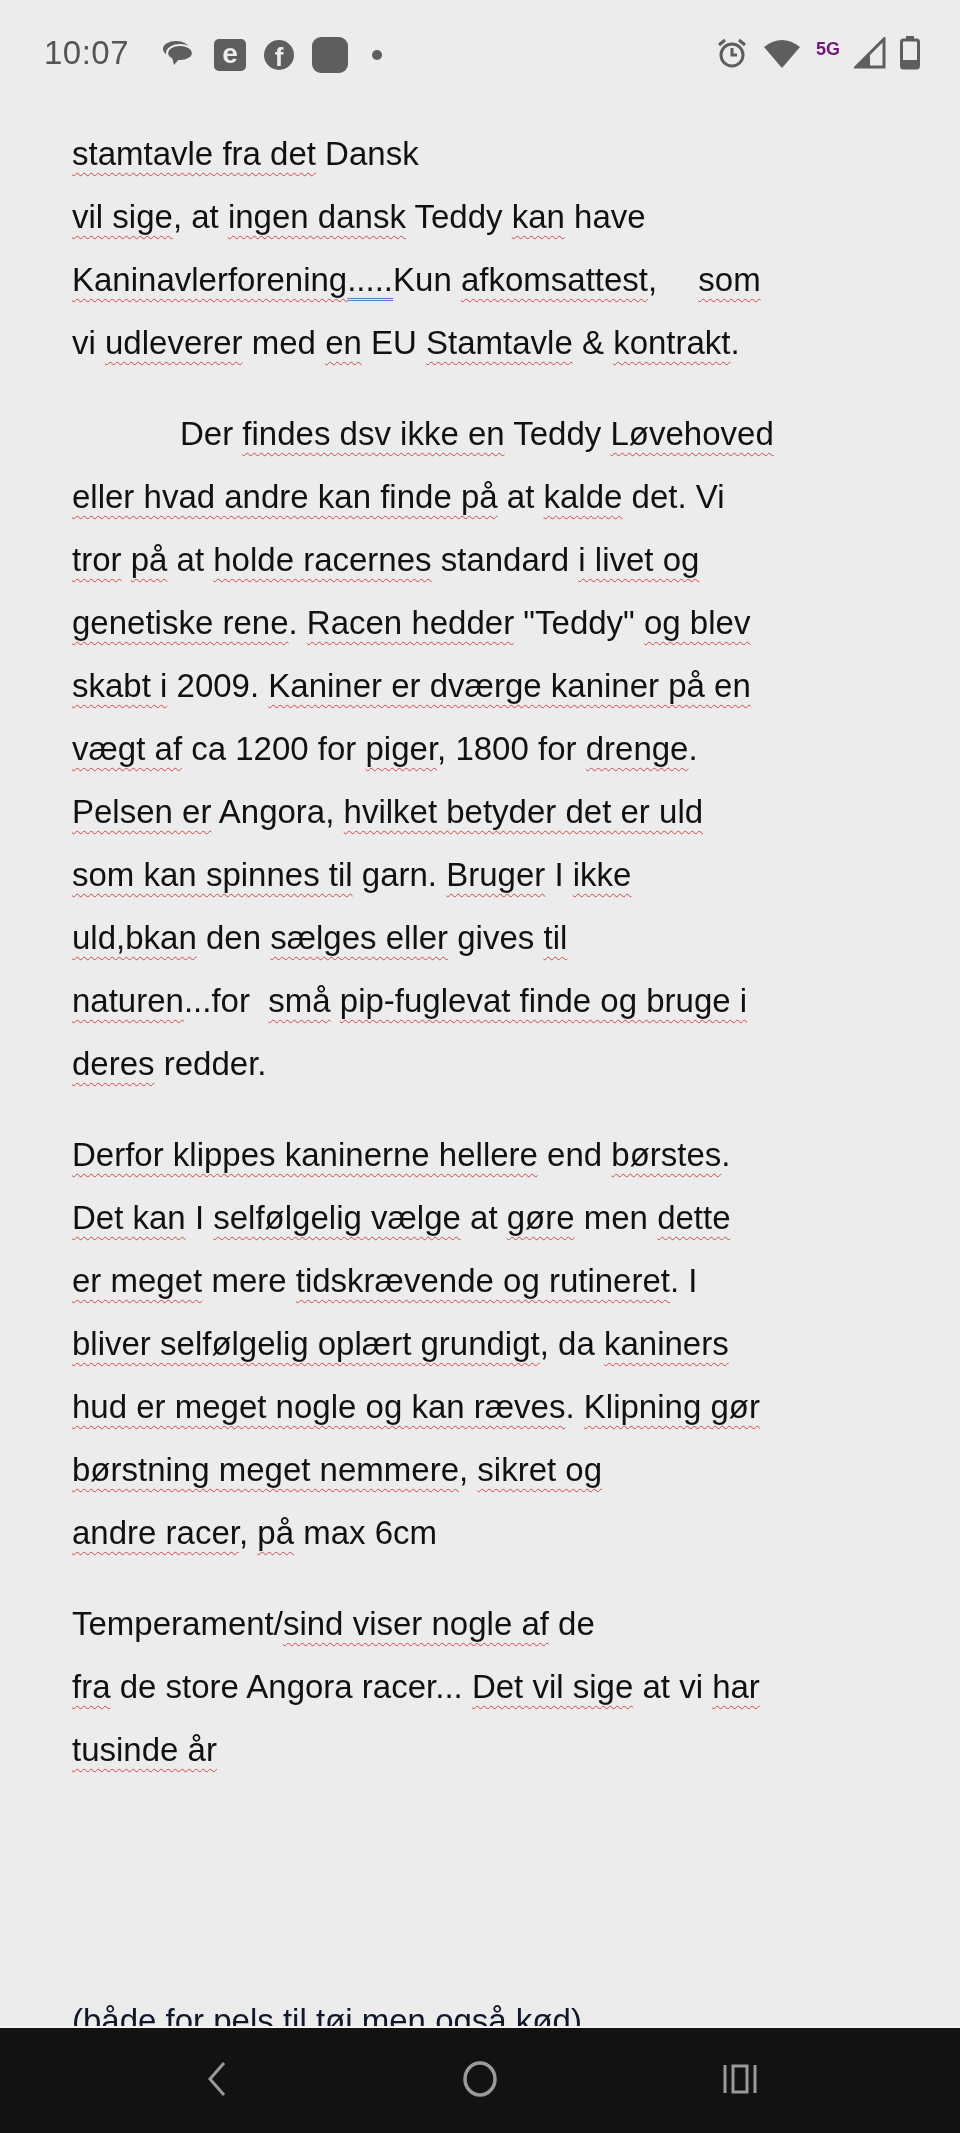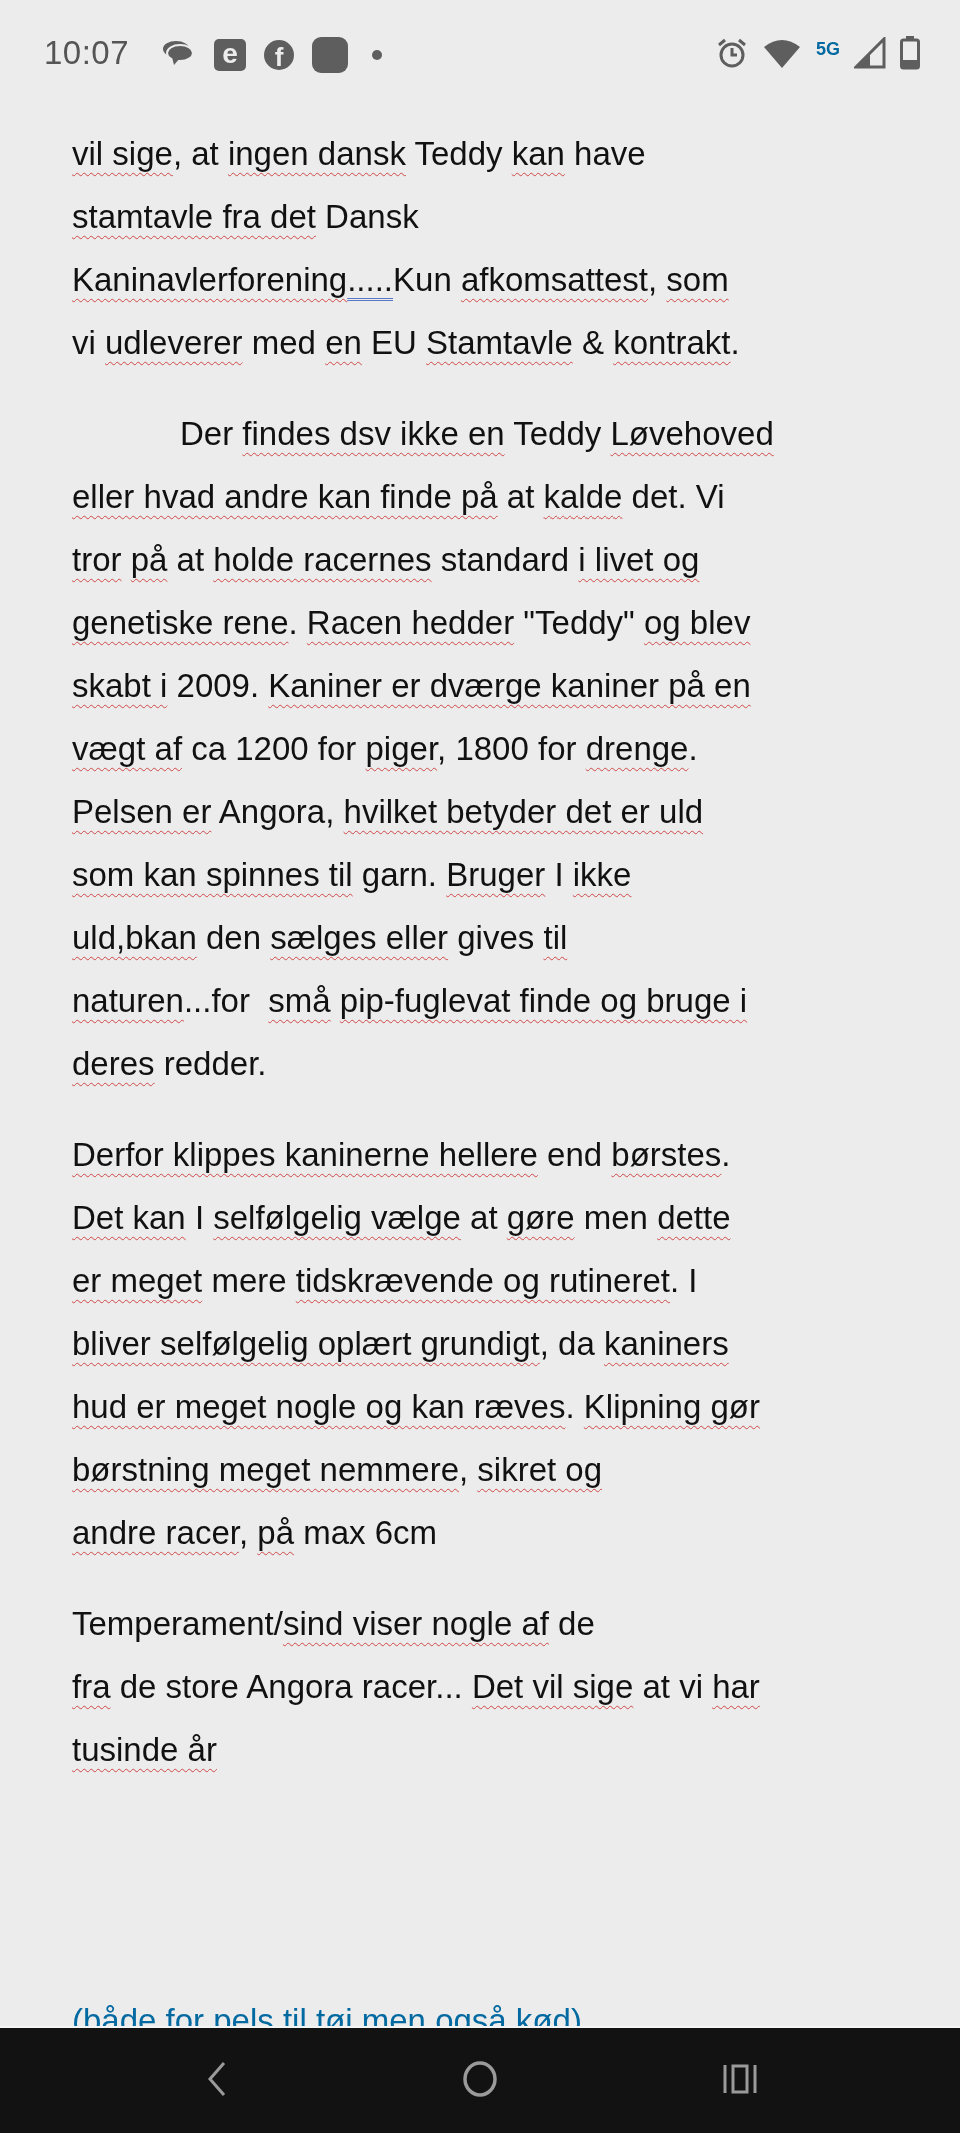--- a/index.html
+++ b/index.html
@@ -22,40 +22,40 @@
     .ico-e {
       width:32px; height:32px; background:#5e5e5e; border-radius:5px; color:#ececec;
       font-weight:bold; font-size:28px; line-height:30px; text-align:center;
     }
     .ico-fb {
       width:30px; height:30px; background:#5e5e5e; border-radius:50%; color:#ececec;
       font-weight:bold; font-size:26px; line-height:34px; text-align:center; overflow:hidden;
     }
     .ico-app { width:36px; height:36px; background:#5e5e5e; border-radius:9px; }
     .ico-dot { width:10px; height:10px; background:#5e5e5e; border-radius:50%; margin-left:6px; }
-    .ico-5g { font-size:18px; color:#0369a1; font-weight:bold; margin-top:-12px; }
+    .ico-5g { font-size:18px; color:#701a75; font-weight:bold; margin-top:-12px; }
 
     .content {
       position:absolute; left:72px; top:122px; width:830px;
       font-size:33px; line-height:63px; color:#111;
     }
     .para { margin:0; }
     .para + .para { margin-top:28px; }
     .indent { display:inline-block; width:108px; }
     .sq {
       text-decoration: underline wavy #d04848;
       text-decoration-thickness:1px;
       text-underline-offset:7px;
     }
     .dotted-link {
       text-decoration: underline double #5877c6;
       text-decoration-thickness:1px;
       text-underline-offset:7px;
     }
-    .cut-line { position:absolute; left:72px; top:2002px; font-size:33px; color:#0369a1; white-space:nowrap; }
+    .cut-line { position:absolute; left:72px; top:2002px; font-size:33px; color:#0f172a; white-space:nowrap; }
 
     .nav-bar {
       position:absolute; left:0; top:2026px; width:960px; height:107px;
       background:#121212; border-top:2px solid #f4f4f4;
     }
     .nav-btn { position:absolute; top:22px; width:70px; height:62px; display:flex; align-items:center; justify-content:center; }
   </style>
 </head>
 <body>
 
@@ -99,23 +99,23 @@
         <rect x="6" y="0" width="8" height="4" fill="#5e5e5e"></rect>
         <rect x="1.5" y="4" width="17" height="28" rx="2" fill="none" stroke="#5e5e5e" stroke-width="3"></rect>
         <rect x="1.5" y="24" width="17" height="8" fill="#5e5e5e"></rect>
       </svg>
     </span>
   </div>
 </div>
 
 <div class="content" id="doc">
     <div class="para">
+      <div class="line"><span class="sq" style="white-space: pre;">stamtavle fra det</span><span style="white-space: pre;"> Dansk</span></div>
       <div class="line"><span class="sq" style="white-space: pre;">vil sige</span><span style="white-space: pre;">, at </span><span class="sq" style="white-space: pre;">ingen dansk</span><span style="white-space: pre;"> Teddy </span><span class="sq" style="white-space: pre;">kan</span><span style="white-space: pre;"> have</span></div>
-      <div class="line"><span class="sq" style="white-space: pre;">stamtavle fra det</span><span style="white-space: pre;"> Dansk</span></div>
-      <div class="line"><span class="sq" style="white-space: pre;">Kaninavlerforening</span><span class="dotted-link" style="white-space: pre;">.....</span><span style="white-space: pre;">Kun </span><span class="sq" style="white-space: pre;">afkomsattest</span><span style="white-space: pre;">, </span><span class="sq" style="white-space: pre;">som</span></div>
+      <div class="line"><span class="sq" style="white-space: pre;">Kaninavlerforening</span><span class="dotted-link" style="white-space: pre;">.....</span><span style="white-space: pre;">Kun </span><span class="sq" style="white-space: pre;">afkomsattest</span><span style="white-space: pre;">, </span><span class="sq" style="white-space: pre; margin-left: 32px;">som</span></div>
       <div class="line"><span style="white-space: pre;">vi </span><span class="sq" style="white-space: pre;">udleverer</span><span style="white-space: pre;"> med </span><span class="sq" style="white-space: pre;">en</span><span style="white-space: pre;"> EU </span><span class="sq" style="white-space: pre;">Stamtavle</span><span style="white-space: pre;"> &amp; </span><span class="sq" style="white-space: pre;">kontrakt</span><span style="white-space: pre;">.</span></div>
     </div>
     <div class="para">
       <div class="line"><span class="indent"></span><span style="white-space: pre;">Der </span><span class="sq" style="white-space: pre;">findes dsv ikke en</span><span style="white-space: pre;"> Teddy </span><span class="sq" style="white-space: pre;">Løvehoved</span></div>
       <div class="line"><span class="sq" style="white-space: pre;">eller hvad andre kan finde på</span><span style="white-space: pre;"> at </span><span class="sq" style="white-space: pre;">kalde</span><span style="white-space: pre;"> det. Vi</span></div>
       <div class="line"><span class="sq" style="white-space: pre;">tror</span><span style="white-space: pre;"> </span><span class="sq" style="white-space: pre;">på</span><span style="white-space: pre;"> at </span><span class="sq" style="white-space: pre;">holde racernes</span><span style="white-space: pre;"> standard </span><span class="sq" style="white-space: pre;">i livet og</span></div>
       <div class="line"><span class="sq" style="white-space: pre;">genetiske rene</span><span style="white-space: pre;">. </span><span class="sq" style="white-space: pre;">Racen hedder</span><span style="white-space: pre;"> "Teddy" </span><span class="sq" style="white-space: pre;">og blev</span></div>
       <div class="line"><span class="sq" style="white-space: pre;">skabt i</span><span style="white-space: pre;"> 2009. </span><span class="sq" style="white-space: pre;">Kaniner er dværge kaniner på en</span></div>
       <div class="line"><span class="sq" style="white-space: pre;">vægt af</span><span style="white-space: pre;"> ca 1200 for </span><span class="sq" style="white-space: pre;">piger</span><span style="white-space: pre;">, 1800 for </span><span class="sq" style="white-space: pre;">drenge</span><span style="white-space: pre;">.</span></div>
       <div class="line"><span class="sq" style="white-space: pre;">Pelsen er</span><span style="white-space: pre;"> Angora, </span><span class="sq" style="white-space: pre;">hvilket betyder det er uld</span></div>

